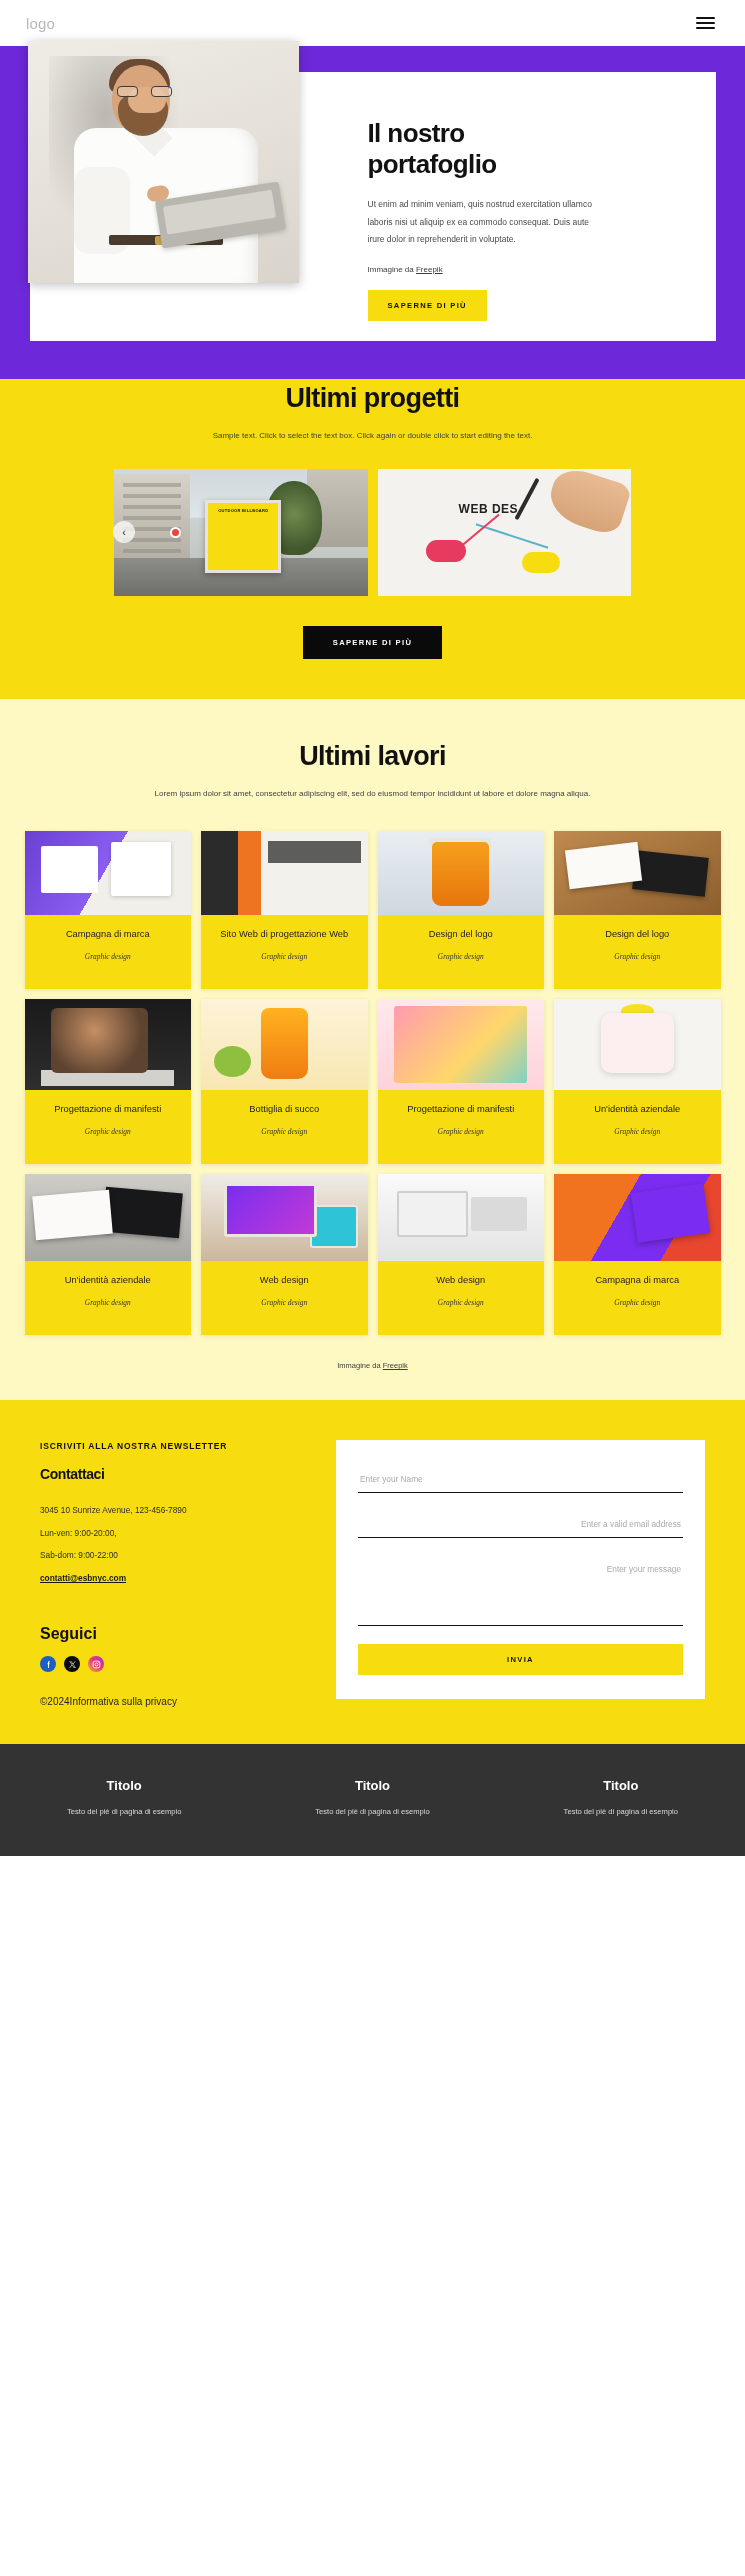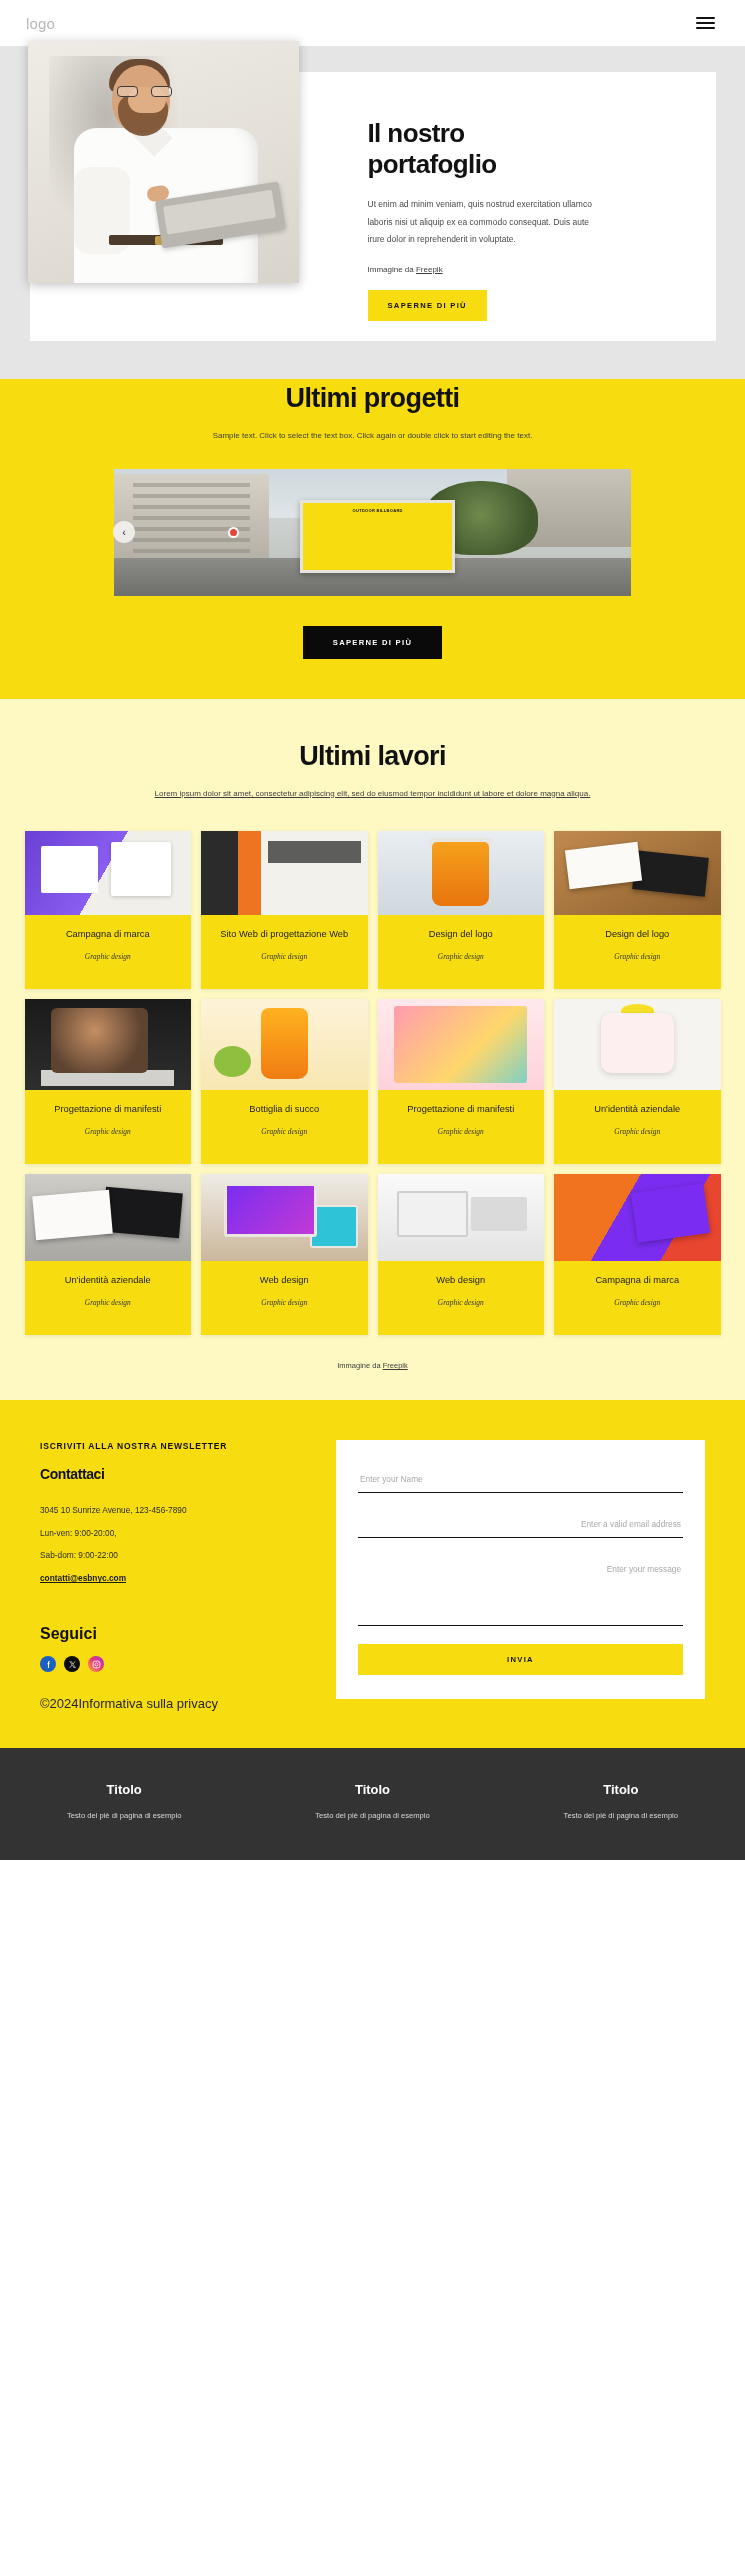--- a/index.html
+++ b/index.html
@@ -16,21 +16,21 @@
   
   .header{
     height:46px;background:#fff;display:flex;align-items:center;
     justify-content:space-between;padding:0 26px;
   }
   .logo{font-size:15px;color:#b8b8b8;letter-spacing:0.2px;font-weight:400;}
   .burger{display:flex;flex-direction:column;justify-content:center;gap:3px;cursor:pointer;padding:4px;}
   .burger span{display:block;width:19px;height:2.2px;background:#111;border-radius:1px;}
 
   
-  .hero{background:#e5e5e5;padding:26px 0 38px;}
+  .hero{background:#6d28d9;padding:26px 0 38px;}
   .hero-inner{
     width:686px;margin:0 auto;background:#fff;position:relative;
     min-height:211px;display:flex;
   }
   .hero-photo-wrap{width:328px;position:relative;}
   .hero-photo{
     position:absolute;left:-2px;top:-31px;width:271px;height:242px;
     box-shadow:0 2px 10px rgba(0,0,0,.25);overflow:hidden;background:#ece9e3;
   }
   .ph-bg{position:absolute;inset:0;background:linear-gradient(160deg,#efece6 0%,#e4e0d8 55%,#d8d4cb 100%);}
@@ -108,21 +108,21 @@
     display:flex;align-items:center;justify-content:center;font-size:11px;color:#333;
     cursor:pointer;z-index:4;
   }
   .btn-black{
     display:block;margin:30px auto 0;background:#0a0a0a;color:#fff;font-size:7.6px;
     padding:12px 26px;min-width:139px;
   }
 
   
   .works{background:#fef9c3;padding:42px 0 30px;}
-  .works .sec-sub{max-width:467px;margin-left:auto;margin-right:auto;text-decoration:underline;}
+  .works .sec-sub{max-width:467px;margin-left:auto;margin-right:auto;}
   .grid{
     width:696px;margin:30px auto 0;display:grid;grid-template-columns:repeat(4,1fr);
     gap:10px;
   }
   .card{background:#f7dd10;box-shadow:0 1px 4px rgba(0,0,0,.10);display:flex;flex-direction:column;}
   .card-img{height:84px;position:relative;overflow:hidden;background:#ddd;}
   .card-body{padding:13px 8px 28px;text-align:center;flex:1;}
   .card-title{font-size:9.3px;line-height:1.42;color:#1d1d1d;}
   .card-sub{font-size:7.4px;font-style:italic;color:#333;margin-top:11px;font-family:Liberation Serif, serif;}
   .row2 .card-img{height:91px;}
@@ -172,21 +172,21 @@
   .contact-title{font-size:14px;font-weight:700;margin-top:12px;letter-spacing:-0.4px;color:#111;}
   .contact-line{font-size:8.3px;color:#2c2c2c;margin-top:10px;line-height:1.55;}
   .contact-line.first{margin-top:22px;}
   .contact-mail{font-size:8.3px;font-weight:700;color:#1a1a1a;text-decoration:underline;margin-top:11px;display:inline-block;}
   .follow-title{font-size:16px;font-weight:700;margin-top:40px;color:#111;}
   .socials{display:flex;gap:8px;margin-top:13px;}
   .soc{width:16px;height:16px;border-radius:50%;display:flex;align-items:center;justify-content:center;cursor:pointer;}
   .soc svg{width:9px;height:9px;display:block;}
   .soc-fb{background:#1a5fc4;} .soc-x{background:#0b0b0b;}
   .soc-ig{background:linear-gradient(45deg,#f9a43a,#e6357e 55%,#9b38d6);}
-  .copy{font-size:13px;color:#262626;margin-top:24px;}
+  .copy{font-size:10px;color:#262626;margin-top:24px;}
   .contact-right{flex:1;padding:0 40px 0 18px;}
   .form-card{background:#fff;padding:28px 22px 24px;min-height:224px;}
   .field{width:100%;border:none;border-bottom:1.6px solid #111;background:transparent;
     font-family:"Liberation Sans",sans-serif;font-size:8.3px;color:#333;
     padding:6px 2px 8px;outline:none;display:block;}
   .field::placeholder{color:#a9a9a9;}
   .field+.field{margin-top:20px;text-align:right;}
   .field-msg{height:68px;resize:none;margin-top:20px;}
   .btn-submit{width:100%;background:#f7dd10;color:#111;font-size:7.6px;padding:11px 0;margin-top:18px;}
 
@@ -253,20 +253,30 @@
       <div class="slide">
         <div class="s1-sky"></div>
           <div class="s1-bldgL"></div>
           <div class="s1-bldgR"></div>
         <div class="s1-tree"></div>
           <div class="s1-road"></div>
         <div class="s1-board">
             <b>OUTDOOR BILLBOARD</b>
           </div>
         <div class="s1-sign"></div>
+      </div>
+      <div class="slide">
+        <div class="s2-bg"></div>
+        <div class="s2-l1"></div>
+          <div class="s2-l2"></div>
+        <div class="s2-n1"></div>
+          <div class="s2-n2"></div>
+        <div class="s2-txt">WEB DES</div>
+        <div class="s2-hand"></div>
+          <div class="s2-pen"></div>
       </div>
     </div>
     <button class="btn btn-black">SAPERNE DI PIÙ</button>
   </div>
 
   <div class="works">
     <h2 class="sec-title">Ultimi lavori</h2>
     <p class="sec-sub">Lorem ipsum dolor sit amet, consectetur adipiscing elit, sed do eiusmod tempor incididunt ut labore et dolore magna aliqua.</p>
 
     <div class="grid row1">

